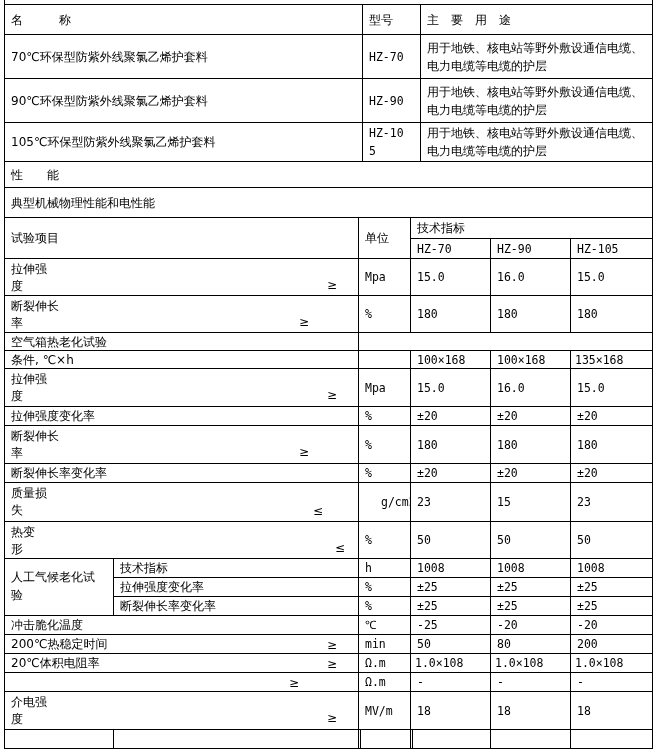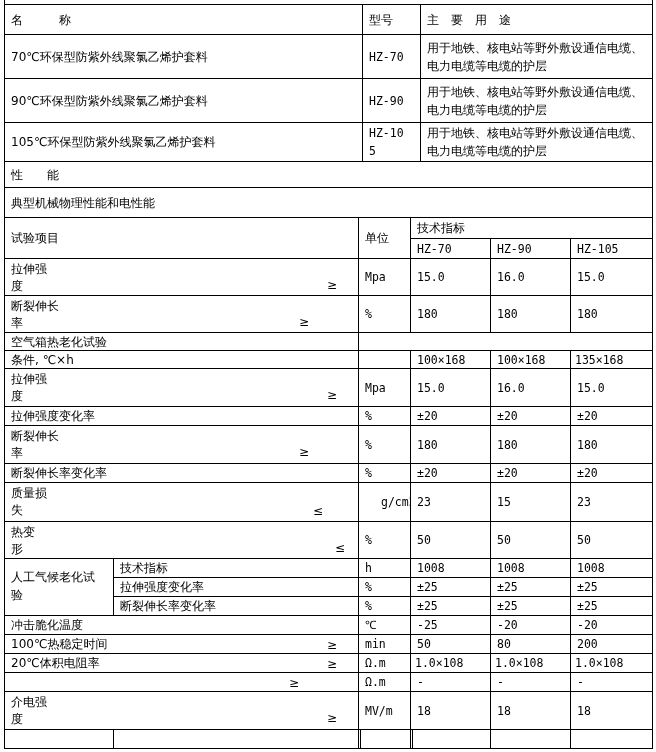--- a/index.html
+++ b/index.html
@@ -309,21 +309,21 @@
       <span>-25</span>
     </div>
   <div class="cell vc mono" style="left:490px;top:615px;width:81px;height:20px;">
       <span>-20</span>
     </div>
   <div class="cell vc mono" style="left:570px;top:615px;width:83px;height:20px;">
       <span>-20</span>
     </div>
 
   <div class="cell vc" style="left:4px;top:634px;width:355px;height:20px;">
-    <span>100℃热稳定时间</span>
+    <span>200℃热稳定时间</span>
     <span class="cmp" style="left:322px;top:1px;">≥</span>
   </div>
   <div class="cell vc mono" style="left:358px;top:634px;width:53px;height:20px;">
       <span>min</span>
     </div>
   <div class="cell vc mono" style="left:410px;top:634px;width:81px;height:20px;">
       <span>50</span>
     </div>
   <div class="cell vc mono" style="left:490px;top:634px;width:81px;height:20px;">
       <span>80</span>

